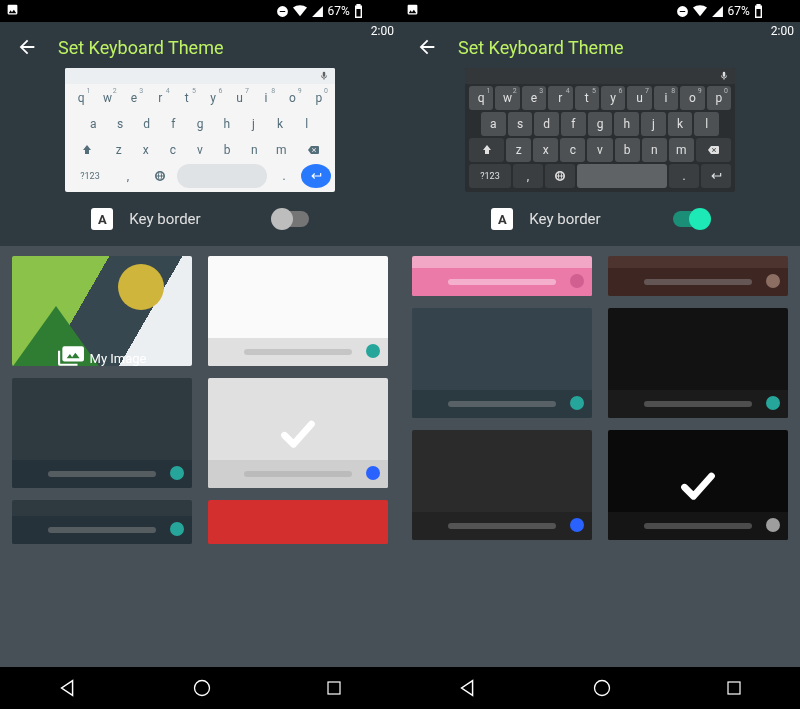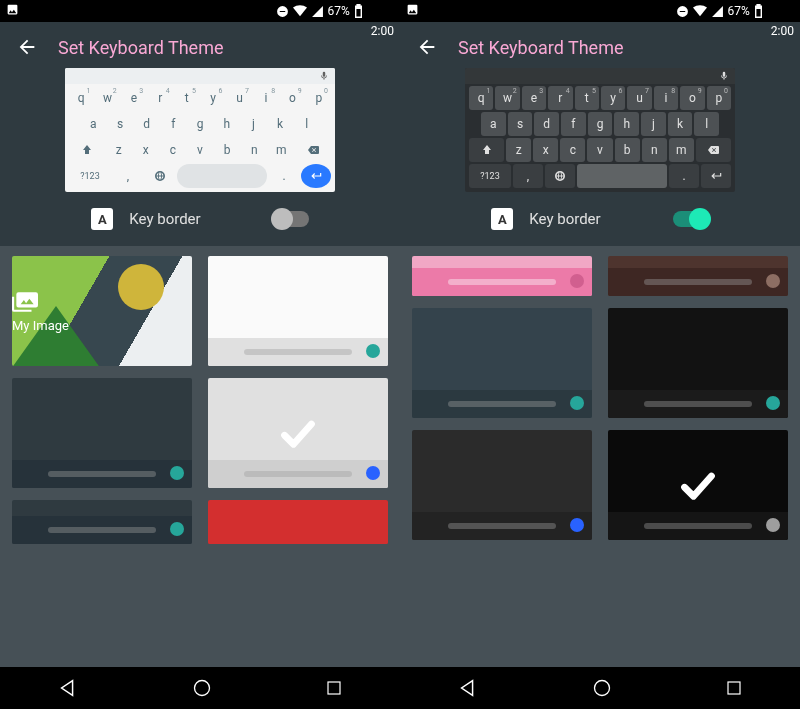--- a/index.html
+++ b/index.html
@@ -38,21 +38,21 @@
   
   .header-panel {
     background: #2f3a40;
     padding: 0 0 16px 0;
   }
   .titlebar {
     display: flex;
     align-items: center;
     gap: 20px;
     padding: 14px 16px 10px 16px;
-    color: #f9a8d4;
+    color: #bef264;
   }
   .titlebar .title { font-size: 18px; font-weight: 400; }
 
   
   .kbd-preview {
     margin: 0 auto;
     width: 270px;
     border-radius: 2px;
     overflow: hidden;
   }
@@ -165,23 +165,23 @@
   }
   .theme-card .check {
     position: absolute; inset: 0;
     display: flex; align-items: center; justify-content: center;
   }
   .theme-card .check svg { width: 54px; height: 54px; stroke: #fff; fill: none; stroke-width: 6; stroke-linecap: round; stroke-linejoin: round; }
 
   
   .myimage {
     background: linear-gradient(120deg,#8bc34a 0 40%, #37474f 40% 70%, #eceff1 70% 100%);
-    display: flex; align-items: flex-start; justify-content: center;
+    display: flex; align-items: flex-end; justify-content: center;
     color: #fff; font-size: 13px;
-    flex-direction: column; gap: 6px;
+    gap: 6px;
   }
   .myimage svg { fill: #fff; width: 26px; height: 22px; }
   .myimage::before {
     content:""; position:absolute; top:8px; right:28px;
     width:46px; height:46px; background:#cfb53b; border-radius:50%;
   }
   .myimage::after {
     content:""; position:absolute; bottom:-10px; left:-6px;
     width:0;height:0;
     border-left:50px solid transparent;

